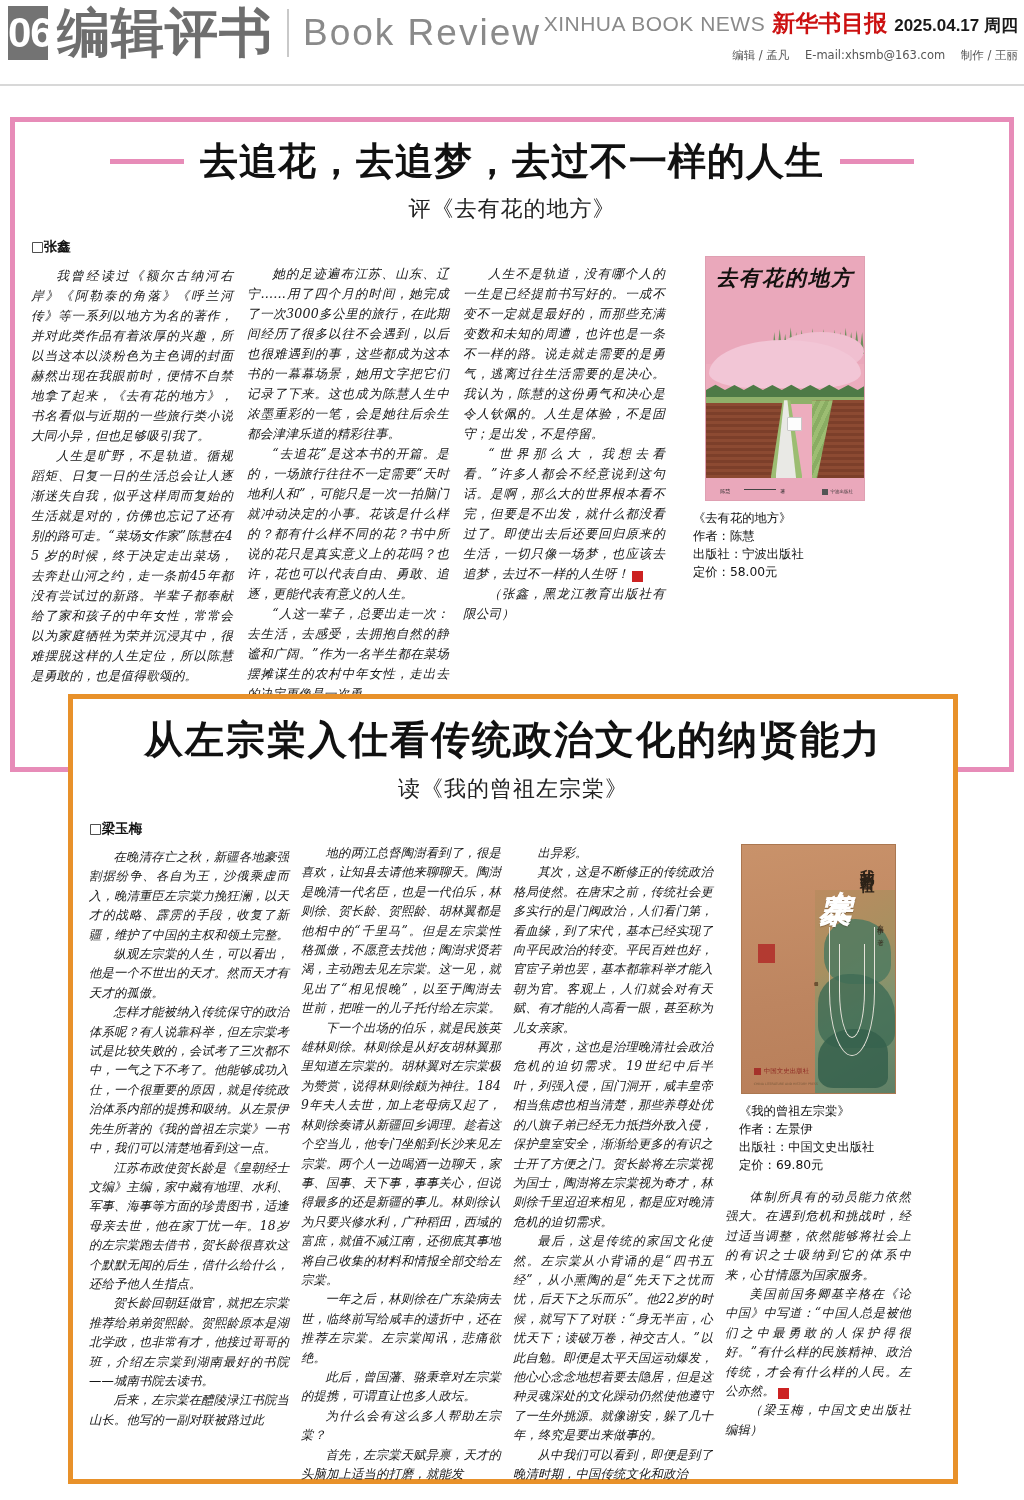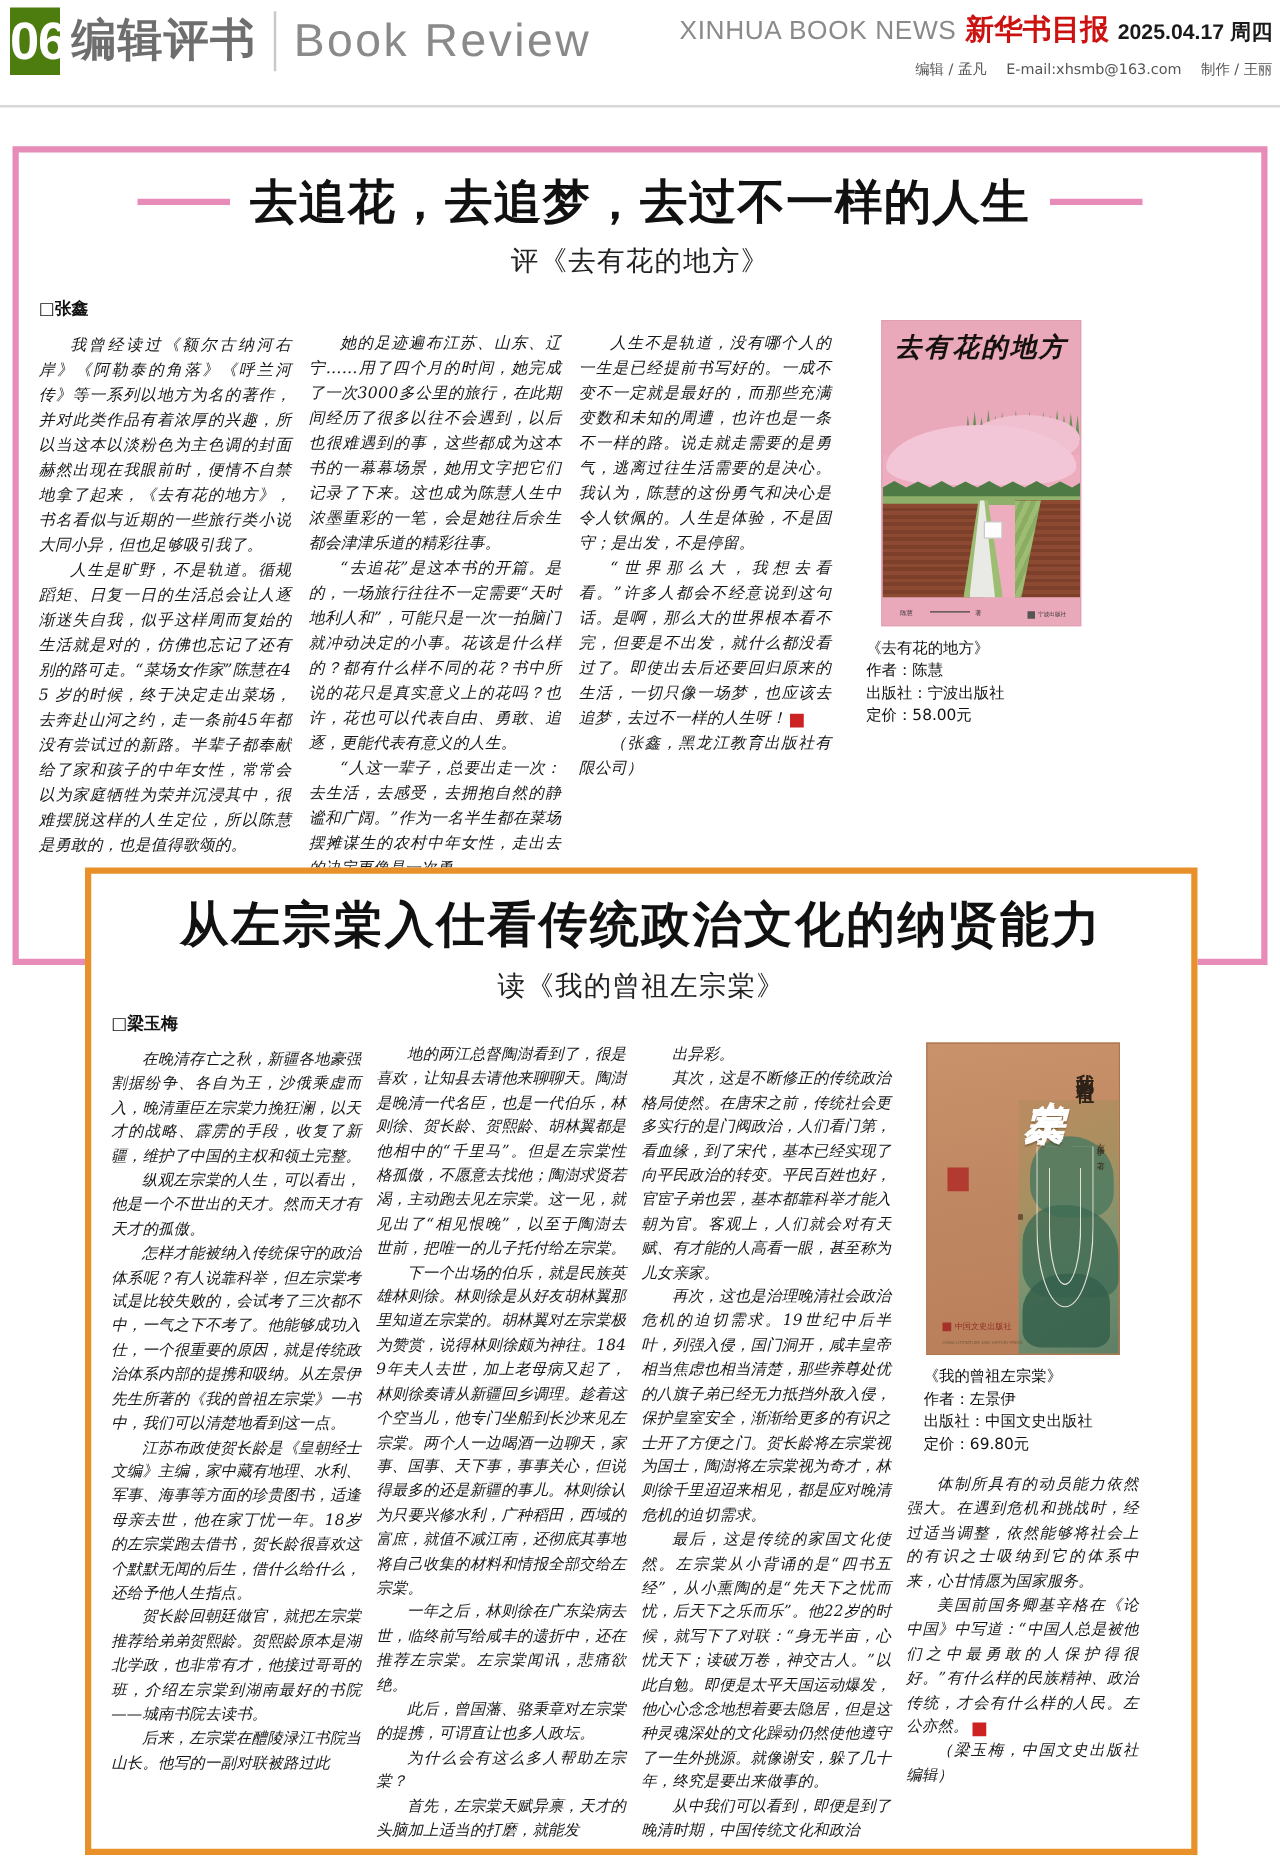--- a/index.html
+++ b/index.html
@@ -9,28 +9,28 @@
     background:#ffffff;
     font-family:"Liberation Serif","DejaVu Serif",serif;
     color:#1a1a1a;
     overflow:hidden;
   }
 
   
   .masthead { position:relative; height:86px; width:1024px; }
   .mh-left { position:absolute; left:8px; top:6px; display:flex; align-items:center; }
   .pagenum {
-    width:40px; height:54px; background:#4d7c0f; color:#ffffff;
+    width:40px; height:54px; background:#737373; color:#ffffff;
     font-family:"Liberation Sans","DejaVu Sans",sans-serif;
     font-weight:bold; font-size:42px; line-height:54px; text-align:right;
     letter-spacing:-1px;
   }
   .mh-cn {
     font-family:"DejaVu Sans","Liberation Sans",sans-serif;
-    font-weight:bold; font-size:36px; color:#6e6e6e; margin-left:9px;
+    font-weight:bold; font-size:53px; color:#6e6e6e; margin-left:9px;
     letter-spacing:1px; line-height:54px;
   }
   .mh-div { width:2px; height:48px; background:#c9c9c9; margin:0 14px; }
   .mh-en {
     font-family:"Liberation Sans","DejaVu Sans",sans-serif;
     font-size:37px; color:#8a8a8a; letter-spacing:2px; line-height:54px;
   }
   .mh-right { position:absolute; right:6px; top:8px; text-align:right; }
   .mh-r1 { display:flex; align-items:baseline; justify-content:flex-end; gap:7px; }
   .xh-en {
@@ -352,21 +352,21 @@
 
 <div class="art" id="article-2">
   <div class="art-inner">
     <div class="hl-wrap">
       <div class="hl-row">
         <h1 class="headline">从左宗棠入仕看传统政治文化的纳贤能力</h1>
       </div>
       <div class="subhead">读《我的曾祖左宗棠》</div>
     </div>
 
-    <div class="cols" style="gap:12px;margin-top:6px">
+    <div class="cols" style="gap:12px;margin-top:16px">
       <div class="col" style="width:200px">
         <div class="byline">□梁玉梅</div>
         <p>在晚清存亡之秋，新疆各地豪强割据纷争、各自为王，沙俄乘虚而入，晚清重臣左宗棠力挽狂澜，以天才的战略、霹雳的手段，收复了新疆，维护了中国的主权和领土完整。</p>
         <p>纵观左宗棠的人生，可以看出，他是一个不世出的天才。然而天才有天才的孤傲。</p>
         <p>怎样才能被纳入传统保守的政治体系呢？有人说靠科举，但左宗棠考试是比较失败的，会试考了三次都不中，一气之下不考了。他能够成功入仕，一个很重要的原因，就是传统政治体系内部的提携和吸纳。从左景伊先生所著的《我的曾祖左宗棠》一书中，我们可以清楚地看到这一点。</p>
         <p>江苏布政使贺长龄是《皇朝经士文编》主编，家中藏有地理、水利、军事、海事等方面的珍贵图书，适逢母亲去世，他在家丁忧一年。18岁的左宗棠跑去借书，贺长龄很喜欢这个默默无闻的后生，借什么给什么，还给予他人生指点。</p>
         <p>贺长龄回朝廷做官，就把左宗棠推荐给弟弟贺熙龄。贺熙龄原本是湖北学政，也非常有才，他接过哥哥的班，介绍左宗棠到湖南最好的书院——城南书院去读书。</p>
         <p>后来，左宗棠在醴陵渌江书院当山长。他写的一副对联被路过此</p>
       </div>
       <div class="col" style="width:200px;padding-top:24px">

